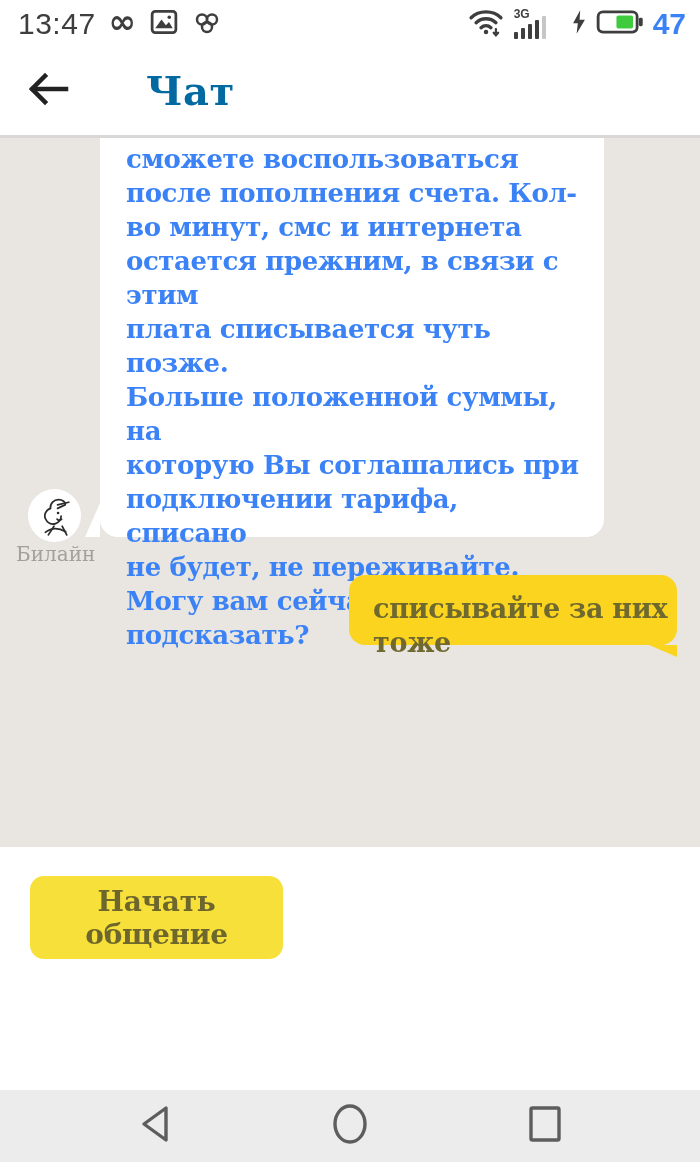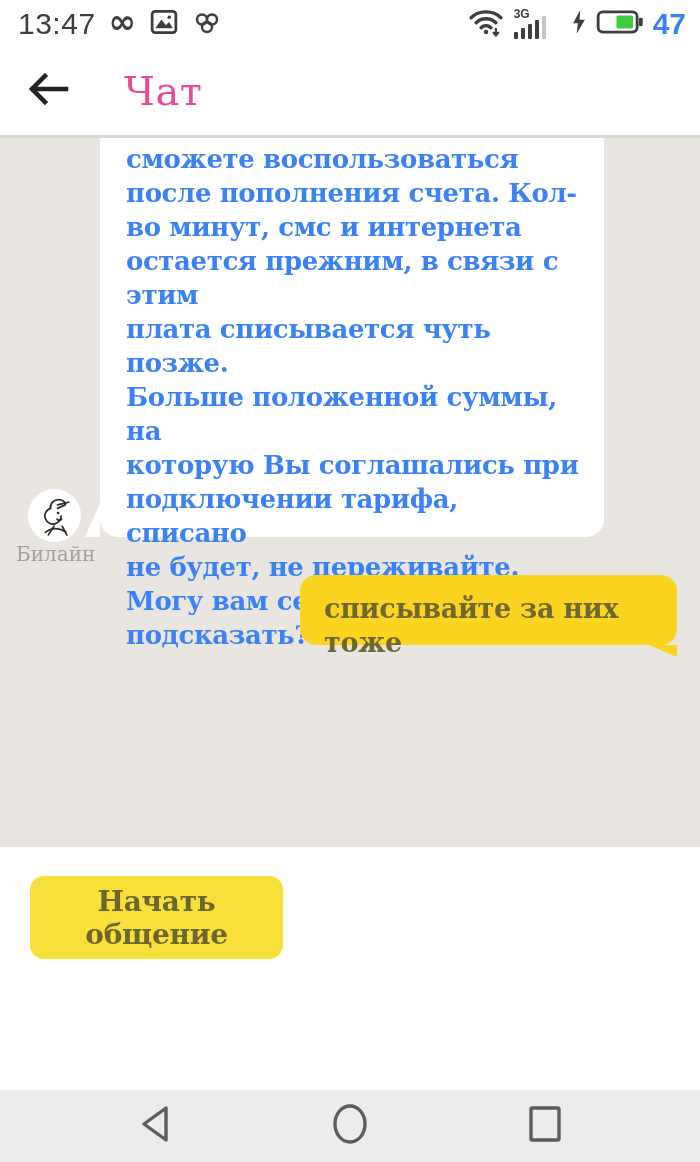--- a/index.html
+++ b/index.html
@@ -27,21 +27,21 @@
   .sig-bar { width:4px; background:#3e3e3e; border-radius:1px; }
   .sig-bar.dim { background:#c6c6c6; }
   .sb-pct { font-family:"Liberation Sans", sans-serif; font-size:30px; font-weight:600; color:#3b82f6; }
 
   
   .header {
     position:absolute; top:46px; left:0; width:700px; height:89px;
     display:flex; align-items:center; background:#ffffff;
   }
   .back-btn { width:96px; height:100%; display:flex; align-items:center; justify-content:center; cursor:pointer; }
-  .page-title { font-size:40px; font-weight:400; color:#ec4899; margin-left:28px; letter-spacing:0.5px; }
+  .page-title { font-size:40px; font-weight:700; color:#0369a1; margin-left:50px; letter-spacing:0.5px; }
   .header-divider { position:absolute; top:135px; left:0; width:700px; height:3px; background:#dad8d6; }
 
   
   .chat {
     position:absolute; top:138px; left:0; width:700px; height:709px;
     background:#e9e5e1; overflow:hidden;
   }
   .bubble { position:absolute; background:#ffffff; }
   .msg-text {
     white-space:pre-line; font-weight:700; color:#3b82f6;
@@ -53,21 +53,21 @@
   }
   .tail-left {
     position:absolute; left:-15px; bottom:0; width:15px; height:34px; background:#ffffff;
     clip-path:polygon(100% 0, 100% 100%, 0 100%);
   }
   .bubble-op2 {
     left:100px; top:522px; width:504px; height:163px;
     border-radius:18px 18px 0 0; padding:12px 18px 0 26px; overflow:hidden;
   }
   .bubble-user {
-    right:23px; top:437px; width:377px; height:70px;
+    right:23px; top:437px; width:328px; height:70px;
     background:#fbd41f; border-radius:16px; padding:17px 0 0 24px;
   }
   .bubble-user .msg-text { color:#6f6930; font-size:27px; letter-spacing:-0.3px; }
   .tail-right {
     position:absolute; right:0; bottom:-12px; width:28px; height:12px; background:#fbd41f;
     clip-path:polygon(0 0, 100% 0, 100% 100%);
   }
   .avatar-block { position:absolute; left:16px; top:351px; width:76px; text-align:center; }
   .avatar { width:53px; height:53px; margin:0 auto; }
   .avatar-label { margin-top:0; font-size:20px; color:#a3a09b; font-weight:400; }

